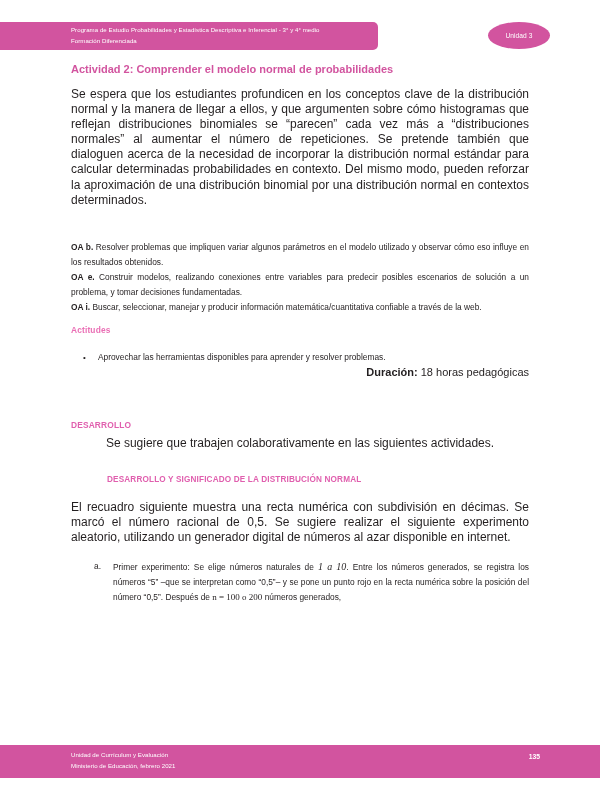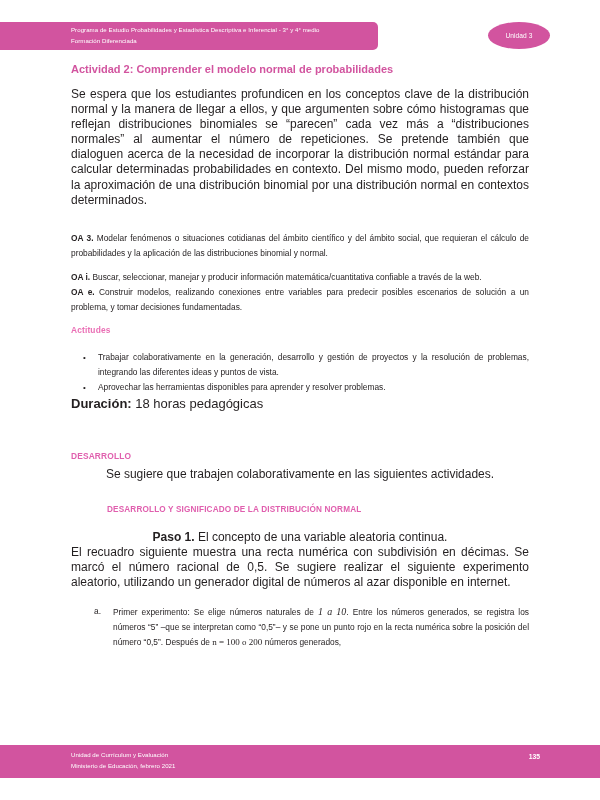--- a/index.html
+++ b/index.html
@@ -128,22 +128,23 @@
   ul.attitudes li::before {
     content: "\2022";
     position: absolute;
     left: 12px;
     top: -0.5px;
     font-size: 8px;
     color: #231f20;
   }
 
   .duration-line {
-    font-size: 13px;
-    line-height: 15.1px;
+    font-size: 11px;
+    line-height: 15.1px;
+    text-align: right;
   }
   .duration-line b { font-weight: bold; }
 
   ol.lettered {
     margin: 0;
     padding: 0;
     list-style: none;
   }
   ol.lettered li {
     position: relative;
@@ -211,56 +212,54 @@
   <h1 class="activity-title">Actividad 2: Comprender el modelo normal de probabilidades</h1>
 
 
   <p class="body-text">Se espera que los estudiantes profundicen en los conceptos clave de la distribución normal y la manera de llegar a ellos, y que argumenten sobre cómo histogramas que reflejan distribuciones binomiales se “parecen” cada vez más a “distribuciones normales” al aumentar el número de repeticiones. Se pretende también que dialoguen acerca de la necesidad de incorporar la distribución normal estándar para calcular determinadas probabilidades en contexto. Del mismo modo, pueden reforzar la aproximación de una distribución binomial por una distribución normal en contextos determinados.</p>
 
   <div class="spacer-md"></div>
 
 
   <div class="spacer-sm"></div>
 
-  <p class="oa-block"><b>OA 3.</b><span> Modelar fenómenos o situaciones cotidianas del ámbito científico y del ámbito social, que requieran el cálculo de probabilidades y la aplicación de las distribuciones binomial y normal.</span></p>
-
-  <div class="spacer-sm"></div>
-
+
+  <div class="spacer-sm"></div>
+
+  <p class="oa-block"><b>OA b.</b><span> Resolver problemas que impliquen variar algunos parámetros en el modelo utilizado y observar cómo eso influye en los resultados obtenidos.</span></p>
+
+  <p class="oa-block"><b>OA e.</b><span> Construir modelos, realizando conexiones entre variables para predecir posibles escenarios de solución a un problema, y tomar decisiones fundamentadas.</span></p>
 
   <p class="oa-block"><b>OA i.</b><span> Buscar, seleccionar, manejar y producir información matemática/cuantitativa confiable a través de la web.</span></p>
 
-  <p class="oa-block"><b>OA e.</b><span> Construir modelos, realizando conexiones entre variables para predecir posibles escenarios de solución a un problema, y tomar decisiones fundamentadas.</span></p>
-
   <div class="spacer-sm"></div>
 
   <div class="pink-head sub">Actitudes</div>
 
   <div class="spacer-sm"></div>
 
   <ul class="attitudes">
-    <li>Trabajar colaborativamente en la generación, desarrollo y gestión de proyectos y la resolución de problemas, integrando las diferentes ideas y puntos de vista.</li>
     <li>Aprovechar las herramientas disponibles para aprender y resolver problemas.</li>
   </ul>
 
   <div class="duration-line"><b>Duración:</b><span> 18 horas pedagógicas</span></div>
 
   <div class="spacer-xl"></div>
   <div class="spacer-sm"></div>
 
   <div class="pink-head">DESARROLLO</div>
 
   <p class="body-text left">Se sugiere que trabajen colaborativamente en las siguientes actividades.</p>
 
   <div class="spacer-lg"></div>
 
   <div class="pink-head small-caps">DESARROLLO Y SIGNIFICADO DE LA DISTRIBUCIÓN NORMAL</div>
 
   <div class="spacer-sm"></div>
 
-  <p class="body-text left"><b>Paso 1.</b><span> El concepto de una variable aleatoria continua.</span></p>
 
   <p class="body-text">El recuadro siguiente muestra una recta numérica con subdivisión en décimas. Se marcó el número racional de 0,5. Se sugiere realizar el siguiente experimento aleatorio, utilizando un generador digital de números al azar disponible en internet.</p>
 
   <div class="spacer-md"></div>
 
   <ol class="lettered">
     <li>
       <span class="letter-marker">a.</span><span>Primer experimento: Se elige números naturales de </span><span class="mathit">1 a 10</span><span>. Entre los números generados, se registra los números “5” –que se interpretan como “0,5”– y se pone un punto rojo en la recta numérica sobre la posición del número “0,5”. Después de </span><span class="mathnum">n = 100 o 200</span><span> números generados,</span>
     </li>
   </ol>

